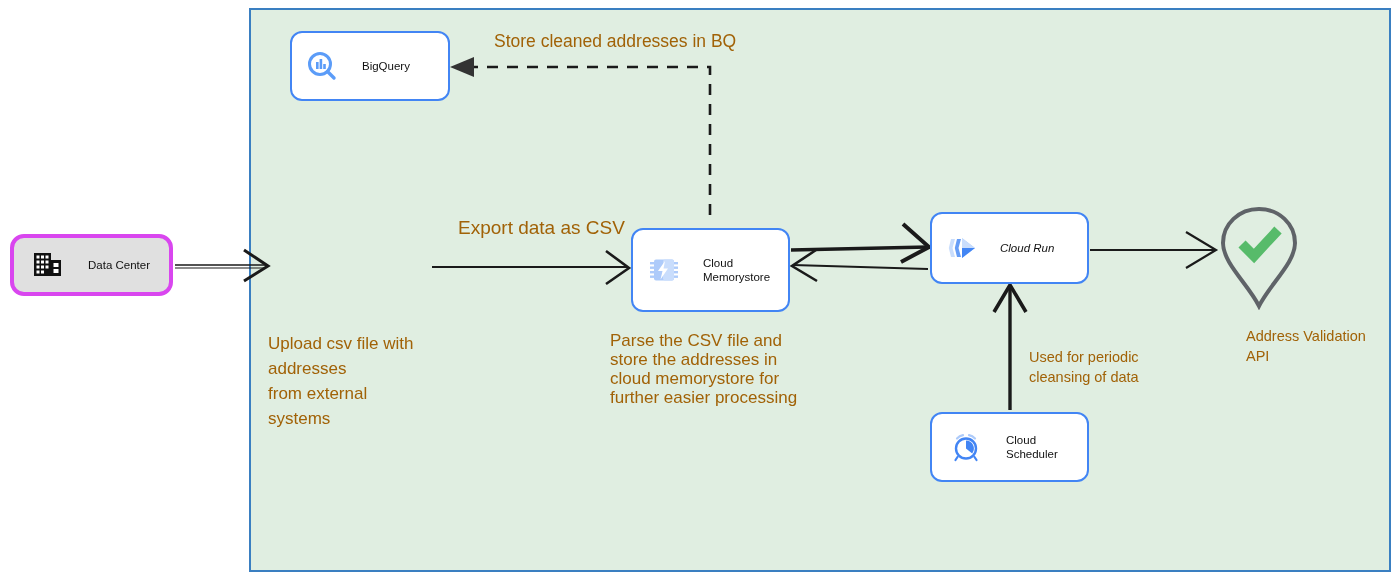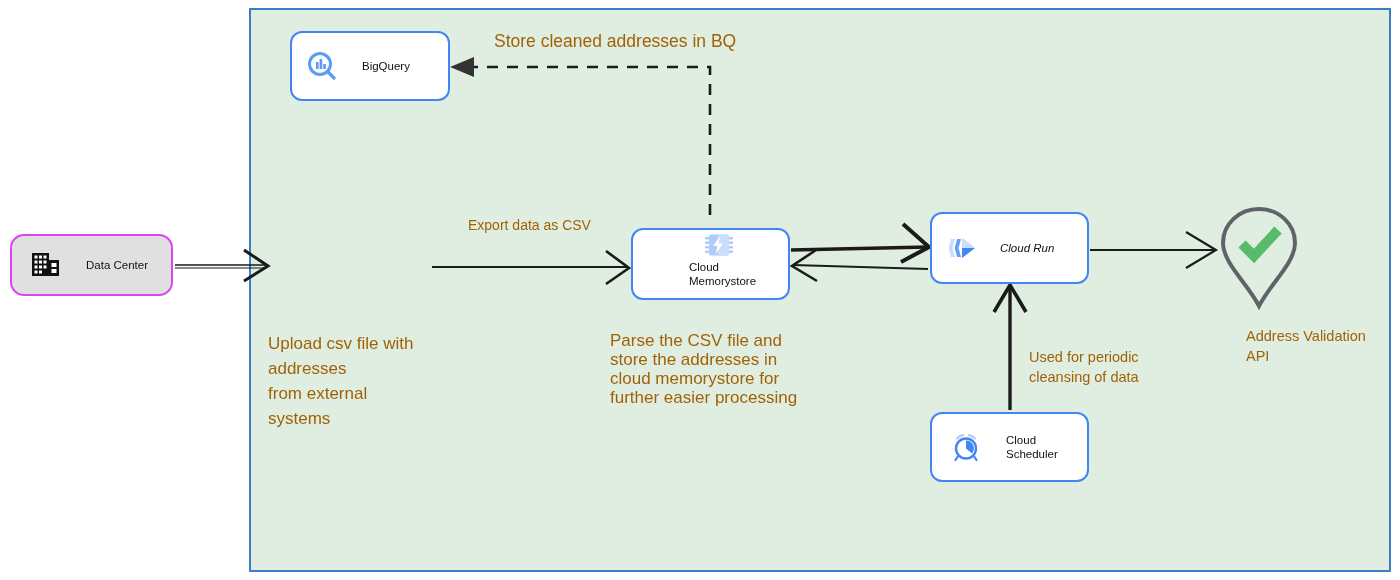--- a/index.html
+++ b/index.html
@@ -37,34 +37,34 @@
     display:flex;align-items:center;justify-content:center;
   }
   .node .lbl{
     font-size:11.5px;color:#111111;line-height:1.25;
     white-space:pre-line;
     padding-left:12px;
   }
 
   .node-datacenter{
     left:10px;top:234px;width:163px;height:62px;
-    background:#e0e0e0;border:2px solid #d946ef;border-radius:14px;
+    background:#e0e0e0;border:4px solid #d946ef;border-radius:14px;
   }
   .node-datacenter .lbl{font-size:11.5px;}
 
   .node-bigquery{left:290px;top:31px;width:160px;height:70px;}
   .node-storage{left:270px;top:228px;width:160px;height:72px;}
-  .node-memorystore{left:631px;top:228px;width:159px;height:72px;flex-direction:column;}
+  .node-memorystore{left:631px;top:228px;width:159px;height:84px;}
   .node-cloudrun{left:930px;top:212px;width:159px;height:72px;}
   .node-scheduler{left:930px;top:412px;width:159px;height:70px;}
 
   
   .txt{position:absolute;color:#a16207;white-space:pre-line;}
   .txt-store-bq{left:494px;top:31px;font-size:17.5px;}
-  .txt-export{left:468px;top:217px;font-size:14px;}
+  .txt-export{left:458px;top:217px;font-size:19px;}
   .txt-upload{left:268px;top:331px;font-size:17px;line-height:25px;}
   .txt-parse{left:610px;top:331px;font-size:17px;line-height:19px;}
   .txt-periodic{left:1029px;top:347px;font-size:14.5px;line-height:20px;text-align:center;}
   .txt-ava{left:1238px;top:326px;font-size:14.5px;line-height:20px;margin-left:8px;}
 
   .pin-wrap{position:absolute;left:1218px;top:206px;width:82px;height:104px;}
 </style>
 </head>
 <body>
 

